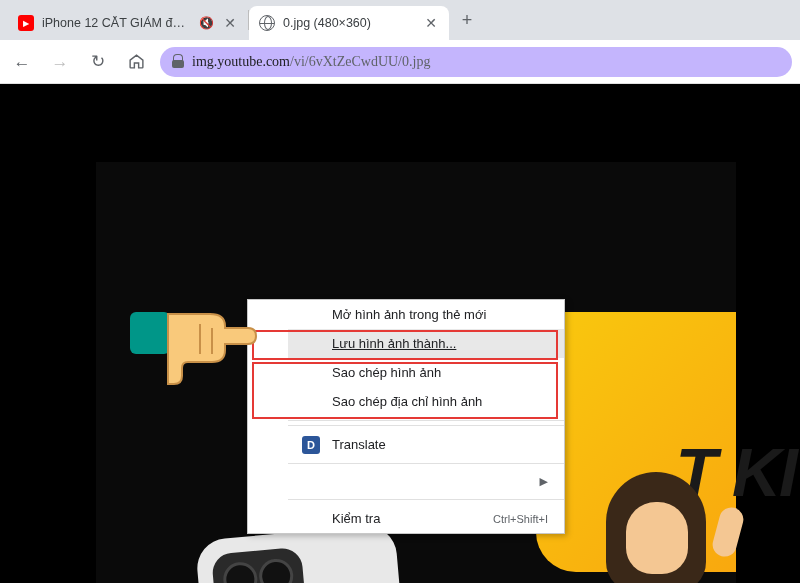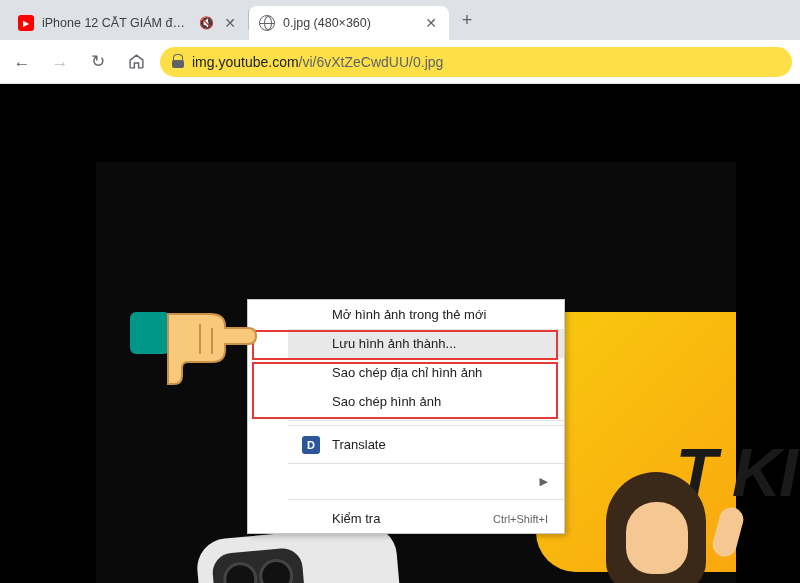--- a/index.html
+++ b/index.html
@@ -84,22 +84,22 @@
     padding:0 8px;
     gap:10px;
     border-bottom:1px solid #e0e0e0;
   }
   .nav-btn {
     width:28px;height:28px;display:flex;align-items:center;justify-content:center;
     color:#5f6368;font-size:17px;
   }
   .nav-btn.disabled { color:#bdbdbd; }
   .addrbar {
-    flex:1;height:30px;background:#fde047;border-radius:15px;
-    display:flex;align-items:center;padding:0 12px;gap:8px;font-size:14px;color:#202124;
+    flex:1;height:30px;background:#c4b5fd;border-radius:15px;
+    display:flex;align-items:center;padding:0 12px;gap:8px;font-size:14px;color:#202124;font-family:Liberation Serif, serif;
   }
   .lock-ico {
     width:12px;height:12px;position:relative;
   }
   .lock-ico::before{
     content:"";position:absolute;width:8px;height:6px;border:1.5px solid #5f6368;
     border-bottom:none;border-radius:4px 4px 0 0;left:1px;top:-2px;
   }
   .lock-ico::after{
     content:"";position:absolute;width:12px;height:8px;background:#5f6368;
@@ -197,21 +197,21 @@
     color:#202124;
     z-index:10;
     padding-left:40px;
   }
   .cm-item {
     padding:7px 16px 7px 44px;
     position:relative;
     display:flex;
     align-items:center;
   }
-  .cm-item.hover { background:#e8e8e8; }
+  .cm-item.hover { background:#e8e8e8;text-decoration:underline; }
   .cm-sep { height:1px;background:#e0e0e0;margin:4px 0; }
   .cm-icon-d {
     position:absolute;left:14px;top:6px;
     width:18px;height:18px;background:#2c5699;color:#fff;
     border-radius:3px;display:flex;align-items:center;justify-content:center;
     font-size:11px;font-weight:bold;
   }
   .cm-arrow {
     margin-left:auto;color:#5f6368;font-size:11px;
   }
@@ -289,24 +289,24 @@
   </div>
 
   <div class="context-menu">
     <div class="cm-item">
       <span>Mở hình ảnh trong thẻ mới</span>
     </div>
     <div class="cm-item hover">
       <span>Lưu hình ảnh thành...</span>
     </div>
     <div class="cm-item">
+      <span>Sao chép hình ảnh</span>
+    </div>
+    <div class="cm-item">
       <span>Sao chép địa chỉ hình ảnh</span>
-    </div>
-    <div class="cm-item">
-      <span>Sao chép hình ảnh</span>
     </div>
     <div class="cm-sep"></div>
     <div class="cm-sep"></div>
     <div class="cm-item">
       <span class="cm-icon-d">D</span>
       <span>Translate</span>
     </div>
     <div class="cm-sep"></div>
     <div class="cm-item">
       <span class="cm-arrow">▶</span>

